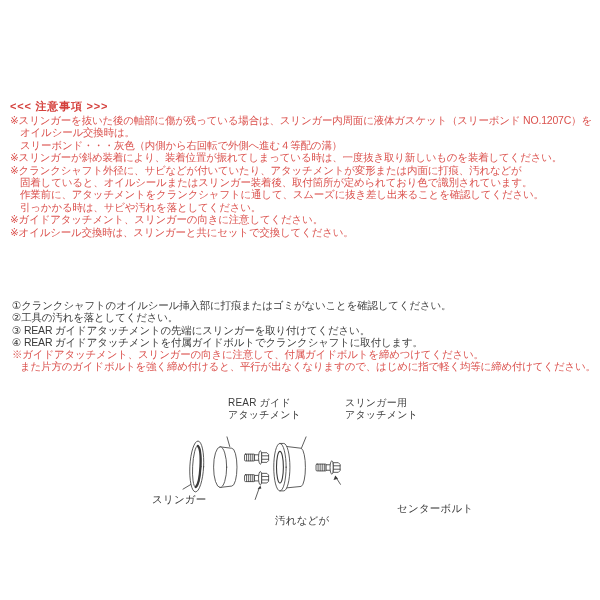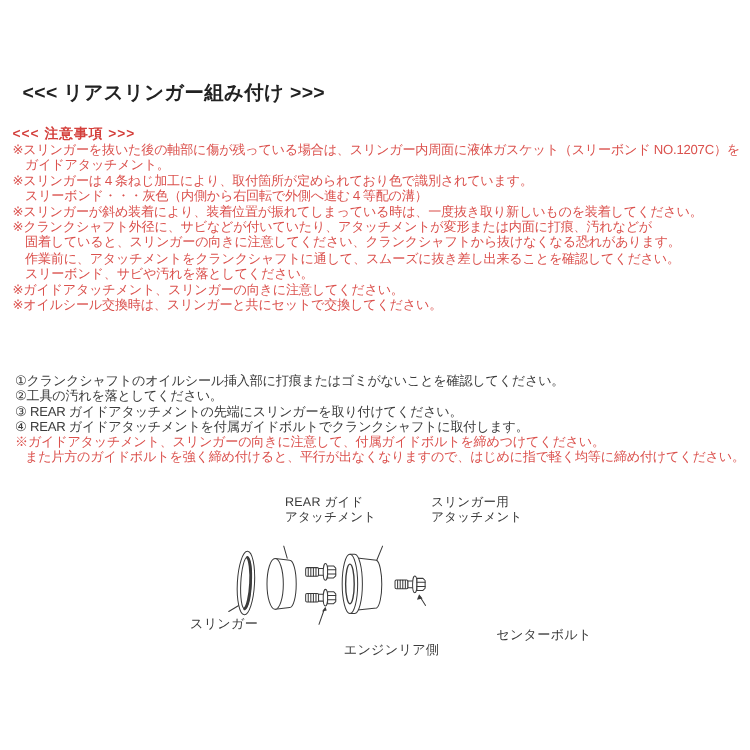--- a/index.html
+++ b/index.html
@@ -41,34 +41,32 @@
   #label-slinger-att{left:195px;top:7px;}
   #label-slinger{left:2px;top:104px;font-size:10.5px;text-align:right;}
   #label-guide-bolt{left:125px;top:125px;font-size:10.5px;}
   #label-center-bolt{left:247px;top:113px;font-size:10.5px;text-align:right;}
 </style>
 </head>
 <body>
 
 <div id="page">
 
-  <div id="doc-title">&lt;&lt;&lt; リアスリンガー組み付け &gt;&gt;&gt;</div>
 
   <div id="notice-heading">&lt;&lt;&lt; 注意事項 &gt;&gt;&gt;</div>
 
   <div id="notice-block">
     <div class="tline">※スリンガーを抜いた後の軸部に傷が残っている場合は、スリンガー内周面に液体ガスケット（スリーボンド NO.1207C）を</div>
-    <div class="tline cont">ガイドアタッチメント。</div>
-    <div class="tline">※スリンガーは４条ねじ加工により、取付箇所が定められており色で識別されています。</div>
+    <div class="tline cont">オイルシール交換時は。</div>
     <div class="tline cont">スリーボンド・・・灰色（内側から右回転で外側へ進む４等配の溝）</div>
     <div class="tline">※スリンガーが斜め装着により、装着位置が振れてしまっている時は、一度抜き取り新しいものを装着してください。</div>
     <div class="tline">※クランクシャフト外径に、サビなどが付いていたり、アタッチメントが変形または内面に打痕、汚れなどが</div>
-    <div class="tline cont">固着していると、スリンガーの向きに注意してください、クランクシャフトから抜けなくなる恐れがあります。</div>
+    <div class="tline cont">固着していると、オイルシールまたはスリンガー装着後、取付箇所が定められており色で識別されています。</div>
     <div class="tline cont">作業前に、アタッチメントをクランクシャフトに通して、スムーズに抜き差し出来ることを確認してください。</div>
-    <div class="tline cont">スリーボンド、サビや汚れを落としてください。</div>
+    <div class="tline cont">引っかかる時は、サビや汚れを落としてください。</div>
     <div class="tline">※ガイドアタッチメント、スリンガーの向きに注意してください。</div>
     <div class="tline">※オイルシール交換時は、スリンガーと共にセットで交換してください。</div>
   </div>
 
   <div id="steps-block">
     <div class="tline">①クランクシャフトのオイルシール挿入部に打痕またはゴミがないことを確認してください。</div>
     <div class="tline">②工具の汚れを落としてください。</div>
     <div class="tline">③ REAR ガイドアタッチメントの先端にスリンガーを取り付けてください。</div>
     <div class="tline">④ REAR ガイドアタッチメントを付属ガイドボルトでクランクシャフトに取付します。</div>
     <div class="tline warn">※ガイドアタッチメント、スリンガーの向きに注意して、付属ガイドボルトを締めつけてください。</div>
@@ -129,17 +127,17 @@
 
     <div class="dlabel" id="label-rear-guide">
       <div>REAR ガイド</div>
       <div>アタッチメント</div>
     </div>
     <div class="dlabel" id="label-slinger-att">
       <div>スリンガー用</div>
       <div>アタッチメント</div>
     </div>
     <div class="dlabel" id="label-slinger">スリンガー</div>
-    <div class="dlabel" id="label-guide-bolt">エンジンリア側</div>
+    <div class="dlabel" id="label-guide-bolt">汚れなどが</div>
     <div class="dlabel" id="label-center-bolt">センターボルト</div>
   </div>
 
 </div>
 
 </body></html>

